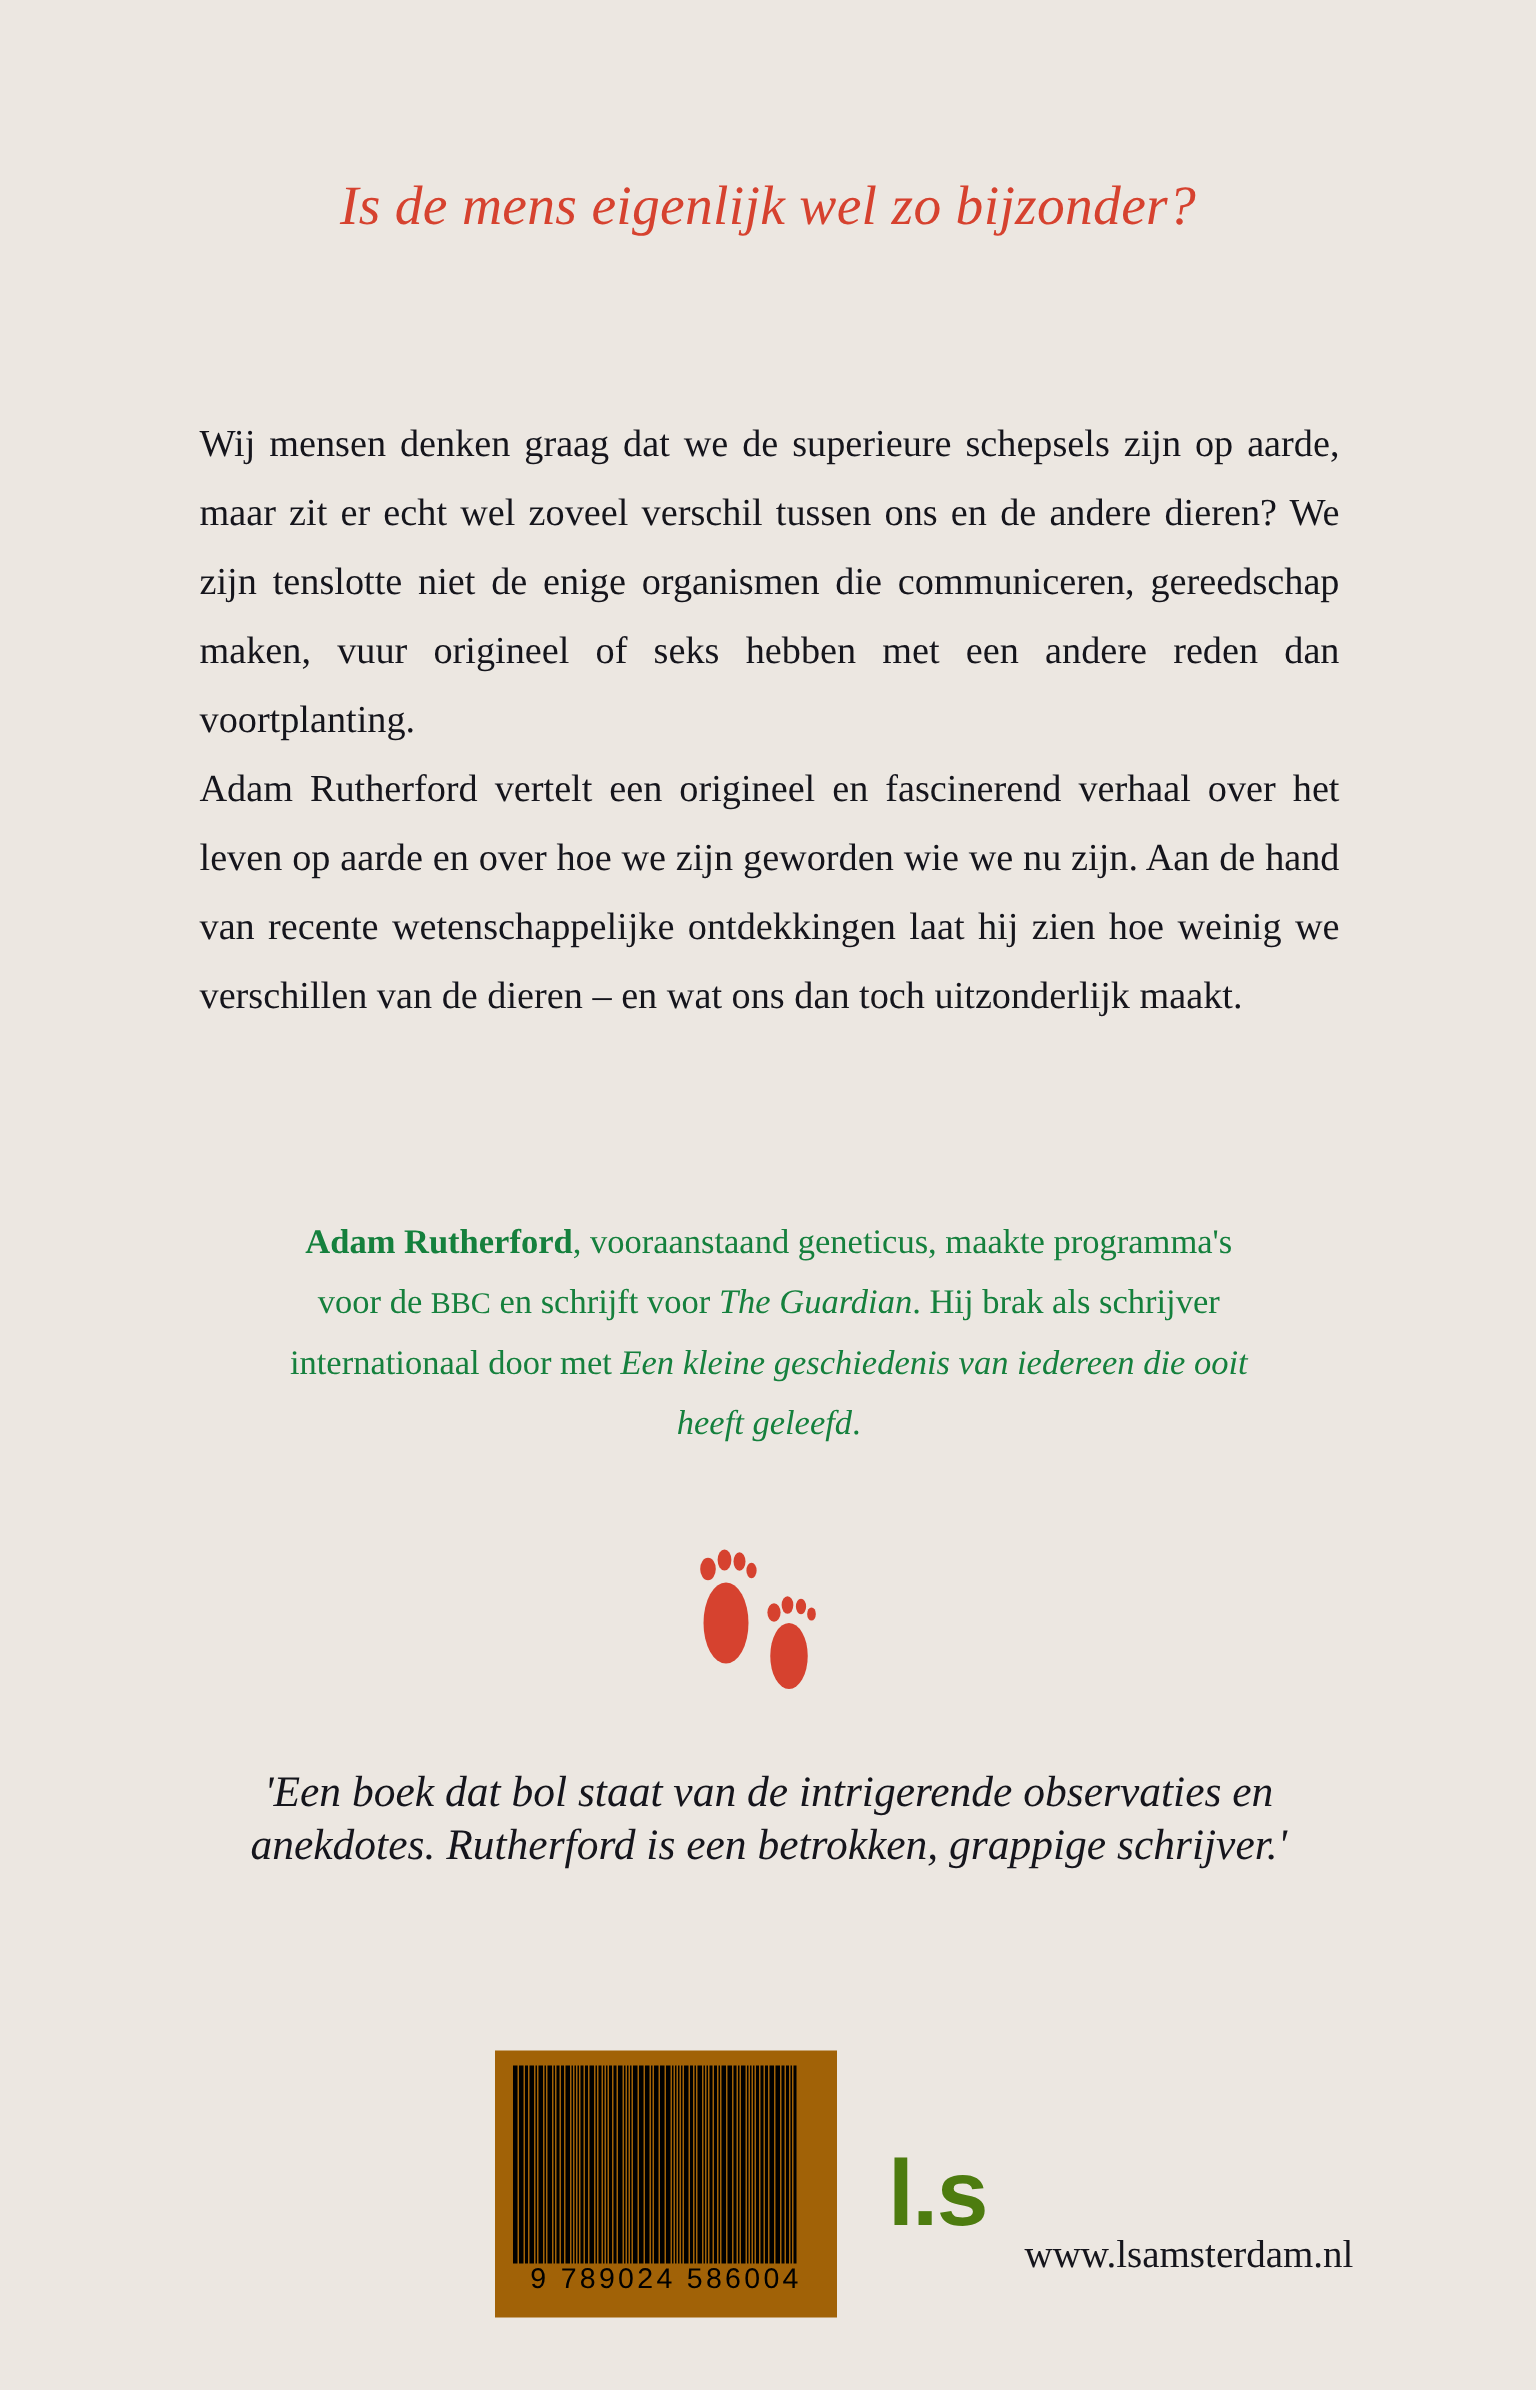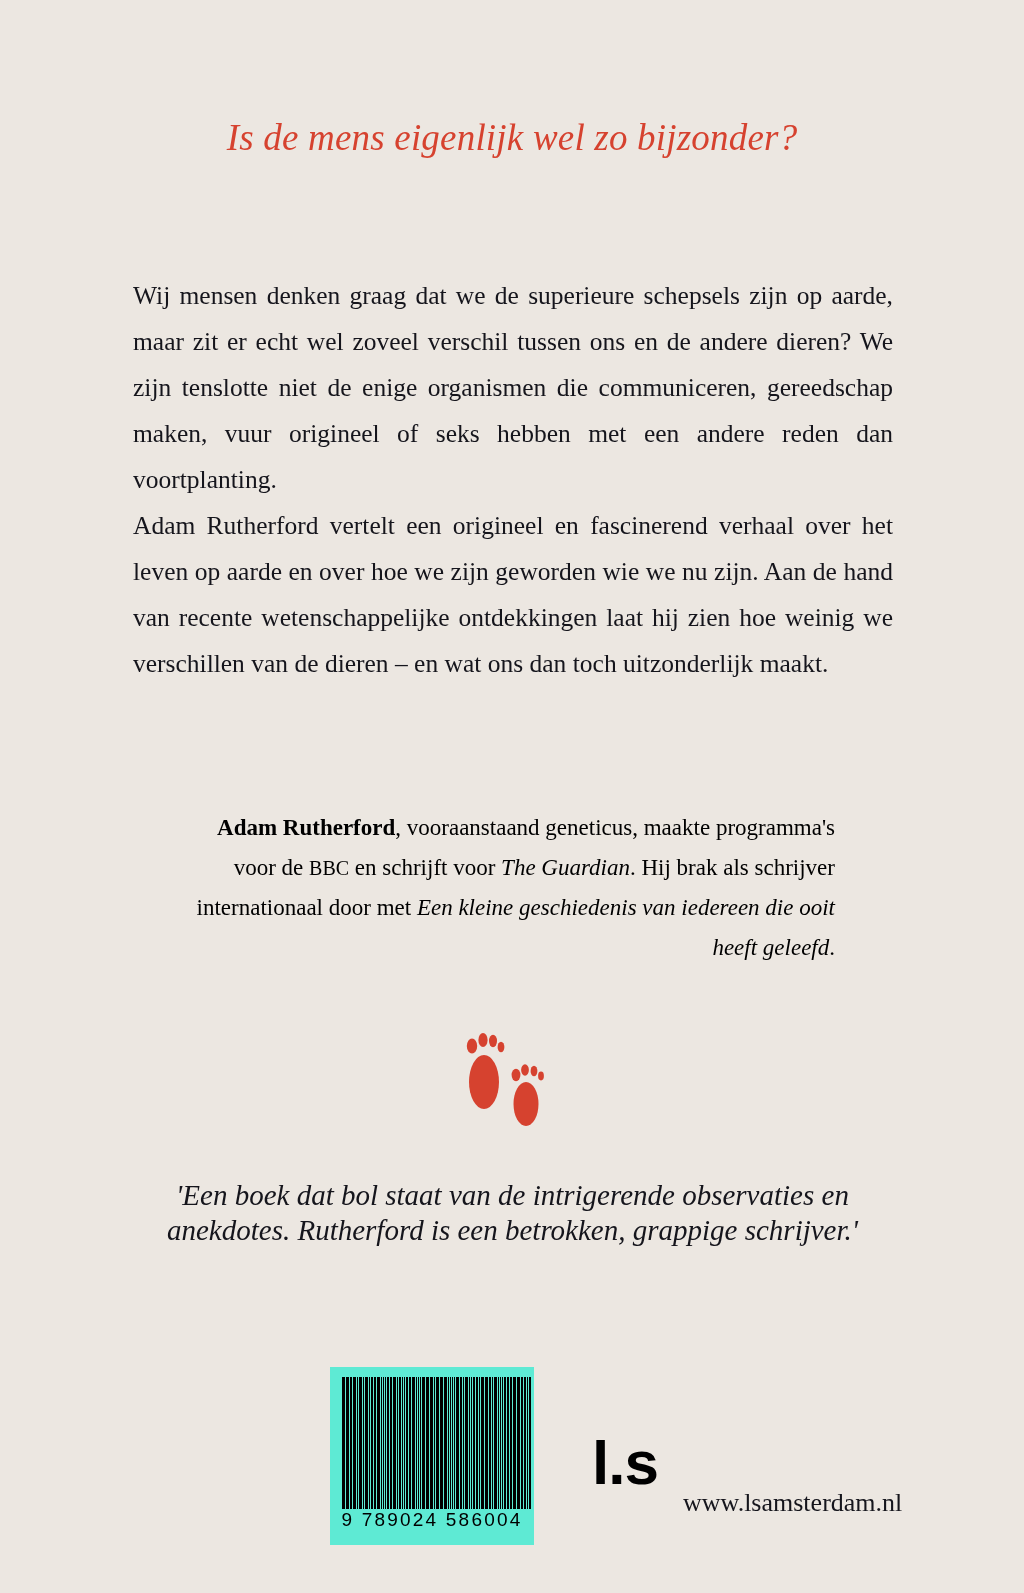--- a/index.html
+++ b/index.html
@@ -44,24 +44,24 @@
     margin: 0;
   }
   .blurb p.para-1 {
     text-align: justify;
   }
   .author-note {
     position: absolute;
     top: 808px;
     left: 190px;
     width: 645px;
-    text-align: right;
+    text-align: center;
     font-size: 23px;
     line-height: 40px;
-    color: #000000;
+    color: #15803d;
   }
   .author-note b {
     font-weight: bold;
   }
   .author-note i {
     font-style: italic;
   }
   .footprints {
     position: absolute;
     top: 1024px;
@@ -92,23 +92,23 @@
     text-align: center;
     font-size: 23px;
     font-style: normal;
     font-weight: bold;
     color: #15151c;
   }
   .barcode-box {
     position: absolute;
     left: 330px;
     top: 1367px;
-    width: 204px;
+    width: 228px;
     height: 178px;
-    background: #5eead4;
+    background: #a16207;
     padding: 0;
     box-sizing: border-box;
   }
   .barcode-bars {
     position: absolute;
     left: 12px;
     top: 10px;
     width: 200px;
     height: 132px;
     display: flex;
@@ -132,21 +132,21 @@
     color: #000;
   }
   .publisher {
     position: absolute;
     left: 592px;
     top: 1432px;
     font-family: "Liberation Sans", sans-serif;
     font-size: 62px;
     font-weight: bold;
     letter-spacing: -1px;
-    color: #000000;
+    color: #4d7c0f;
     line-height: 1;
   }
   .website {
     position: absolute;
     left: 683px;
     top: 1488px;
     font-family: "Liberation Serif", serif;
     font-size: 26px;
     color: #15151c;
   }

